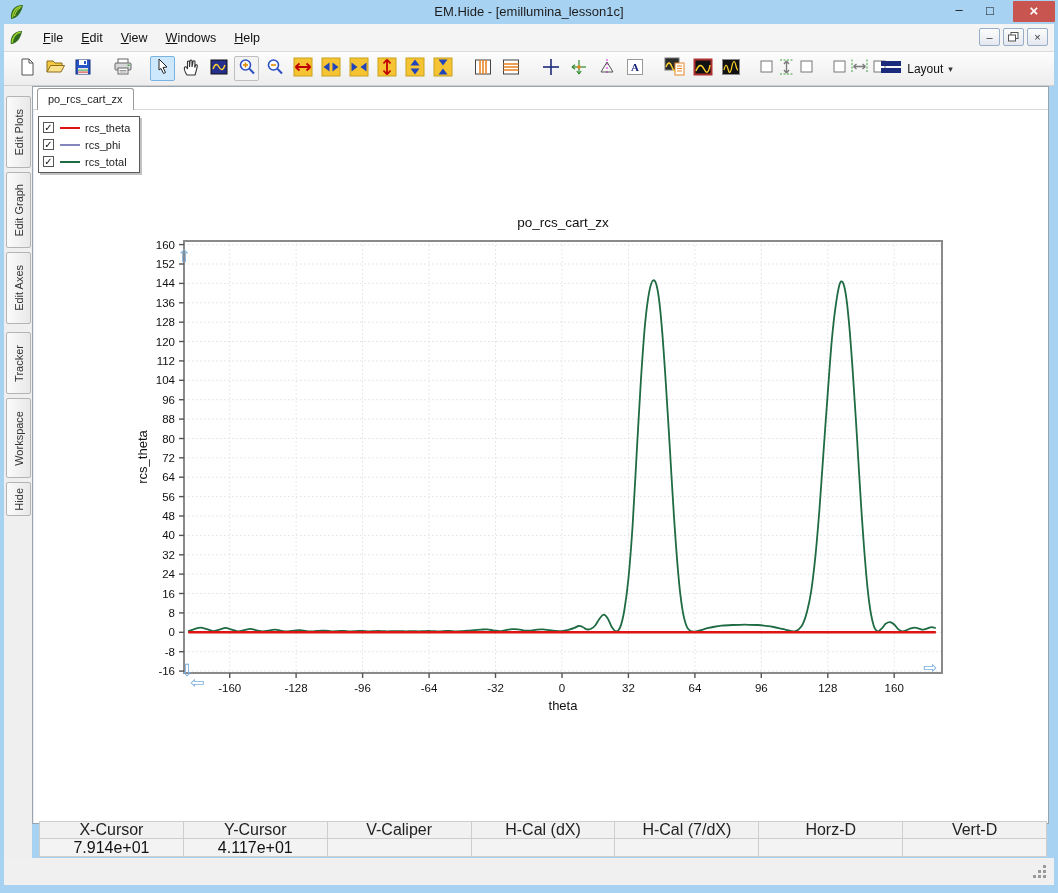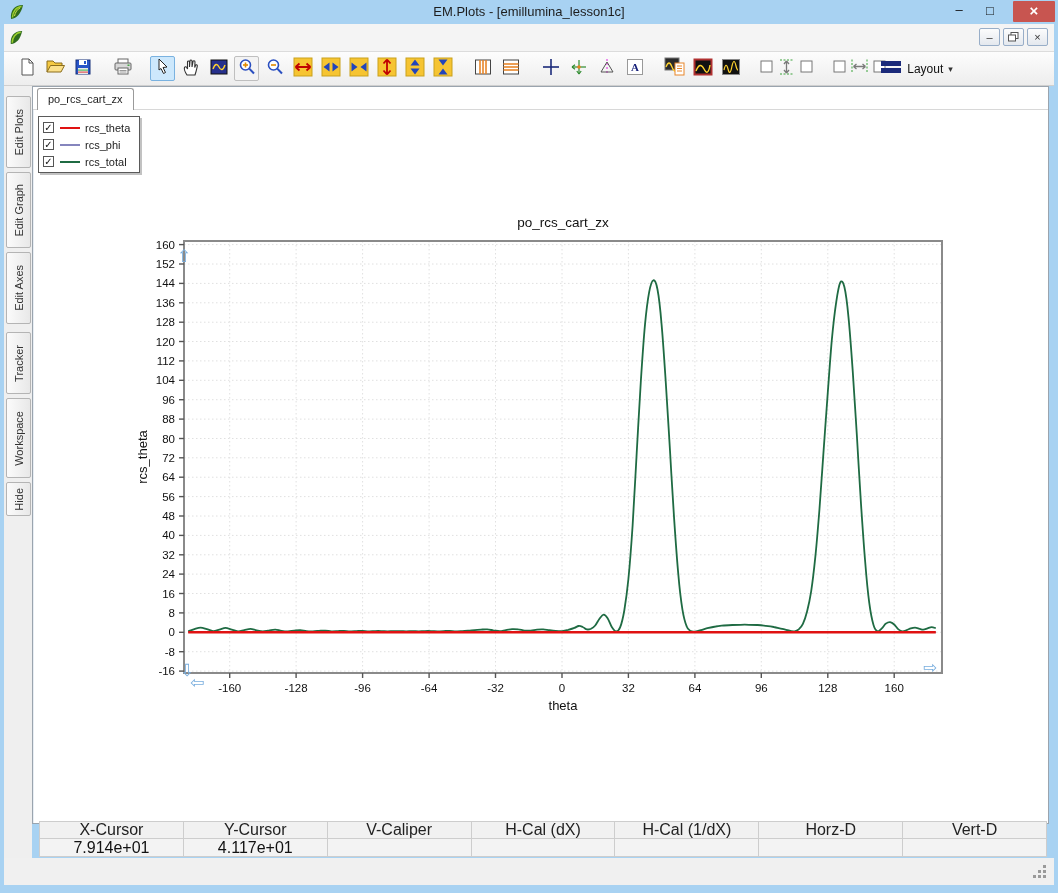--- a/index.html
+++ b/index.html
@@ -88,33 +88,40 @@
 
   <div id="titlebar">
     <span class="app-icon">
       <svg width="18" height="18" viewBox="0 0 18 18">
         <rect x="0" y="0" width="18" height="18" fill="none"></rect>
         <path d="M3,16 C2,8 6,2 15,2 C13,11 9,15 3,16 Z" fill="#2f6b1e"></path>
         <path d="M4.5,14.5 C4.5,9 8,4 13.5,3.5" fill="none" stroke="#9ccf2e" stroke-width="1.6"></path>
         <path d="M6.5,13 C7,9.5 9.5,6 12,5" fill="none" stroke="#d6e84a" stroke-width="1"></path>
       </svg>
     </span>
-    <span id="title-text">EM.Plots - [emillumina_lesson1c]</span>
+    <span id="title-text">EM.Hide - [emillumina_lesson1c]</span>
     <span id="btn-min" class="cap-btn">–</span>
     <span id="btn-max" class="cap-btn">□</span>
     <span id="btn-close" class="cap-btn">×</span>
   </div>
 
   <div id="menubar">
     <span class="app-icon">
       <svg width="17" height="17" viewBox="0 0 18 18">
         <path d="M3,16 C2,8 6,2 15,2 C13,11 9,15 3,16 Z" fill="#2f6b1e"></path>
         <path d="M4.5,14.5 C4.5,9 8,4 13.5,3.5" fill="none" stroke="#9ccf2e" stroke-width="1.6"></path>
       </svg>
     </span>
+    <div id="menu-items">
+        <span class="menu-item"><u>F</u>ile</span>
+        <span class="menu-item"><u>E</u>dit</span>
+        <span class="menu-item"><u>V</u>iew</span>
+        <span class="menu-item"><u>W</u>indows</span>
+        <span class="menu-item"><u>H</u>elp</span>
+      </div>
     <div id="mdi-controls">
       <span class="mdi-btn">–</span>
       <span class="mdi-btn">
         <svg width="11" height="10" viewBox="0 0 11 10">
             <rect x="3" y="0.5" width="7" height="6" fill="#fff" stroke="#555"></rect>
             <rect x="0.5" y="3" width="7" height="6" fill="#fff" stroke="#555"></rect>
           </svg>
       </span>
       <span class="mdi-btn">×</span>
     </div>
@@ -491,21 +498,21 @@
         <text x="157" y="578" font-size="17" fill="#79aede" font-family="DejaVu Sans,sans-serif">⇦</text>
         <text x="890" y="563" font-size="17" fill="#79aede" font-family="DejaVu Sans,sans-serif">⇨</text>
       </svg>
 
     <div id="status-table">
       <div class="st-row hdr" id="st-hdr">
           <div class="st-cell">X-Cursor</div>
           <div class="st-cell">Y-Cursor</div>
           <div class="st-cell">V-Caliper</div>
           <div class="st-cell">H-Cal (dX)</div>
-          <div class="st-cell">H-Cal (1/dX)</div>
+          <div class="st-cell">H-Cal (7/dX)</div>
           <div class="st-cell">Horz-D</div>
           <div class="st-cell">Vert-D</div>
         </div>
       <div class="st-row val" id="st-val">
           <div class="st-cell">7.914e+01</div>
           <div class="st-cell">4.117e+01</div>
           <div class="st-cell"></div>
           <div class="st-cell"></div>
           <div class="st-cell"></div>
           <div class="st-cell"></div>

